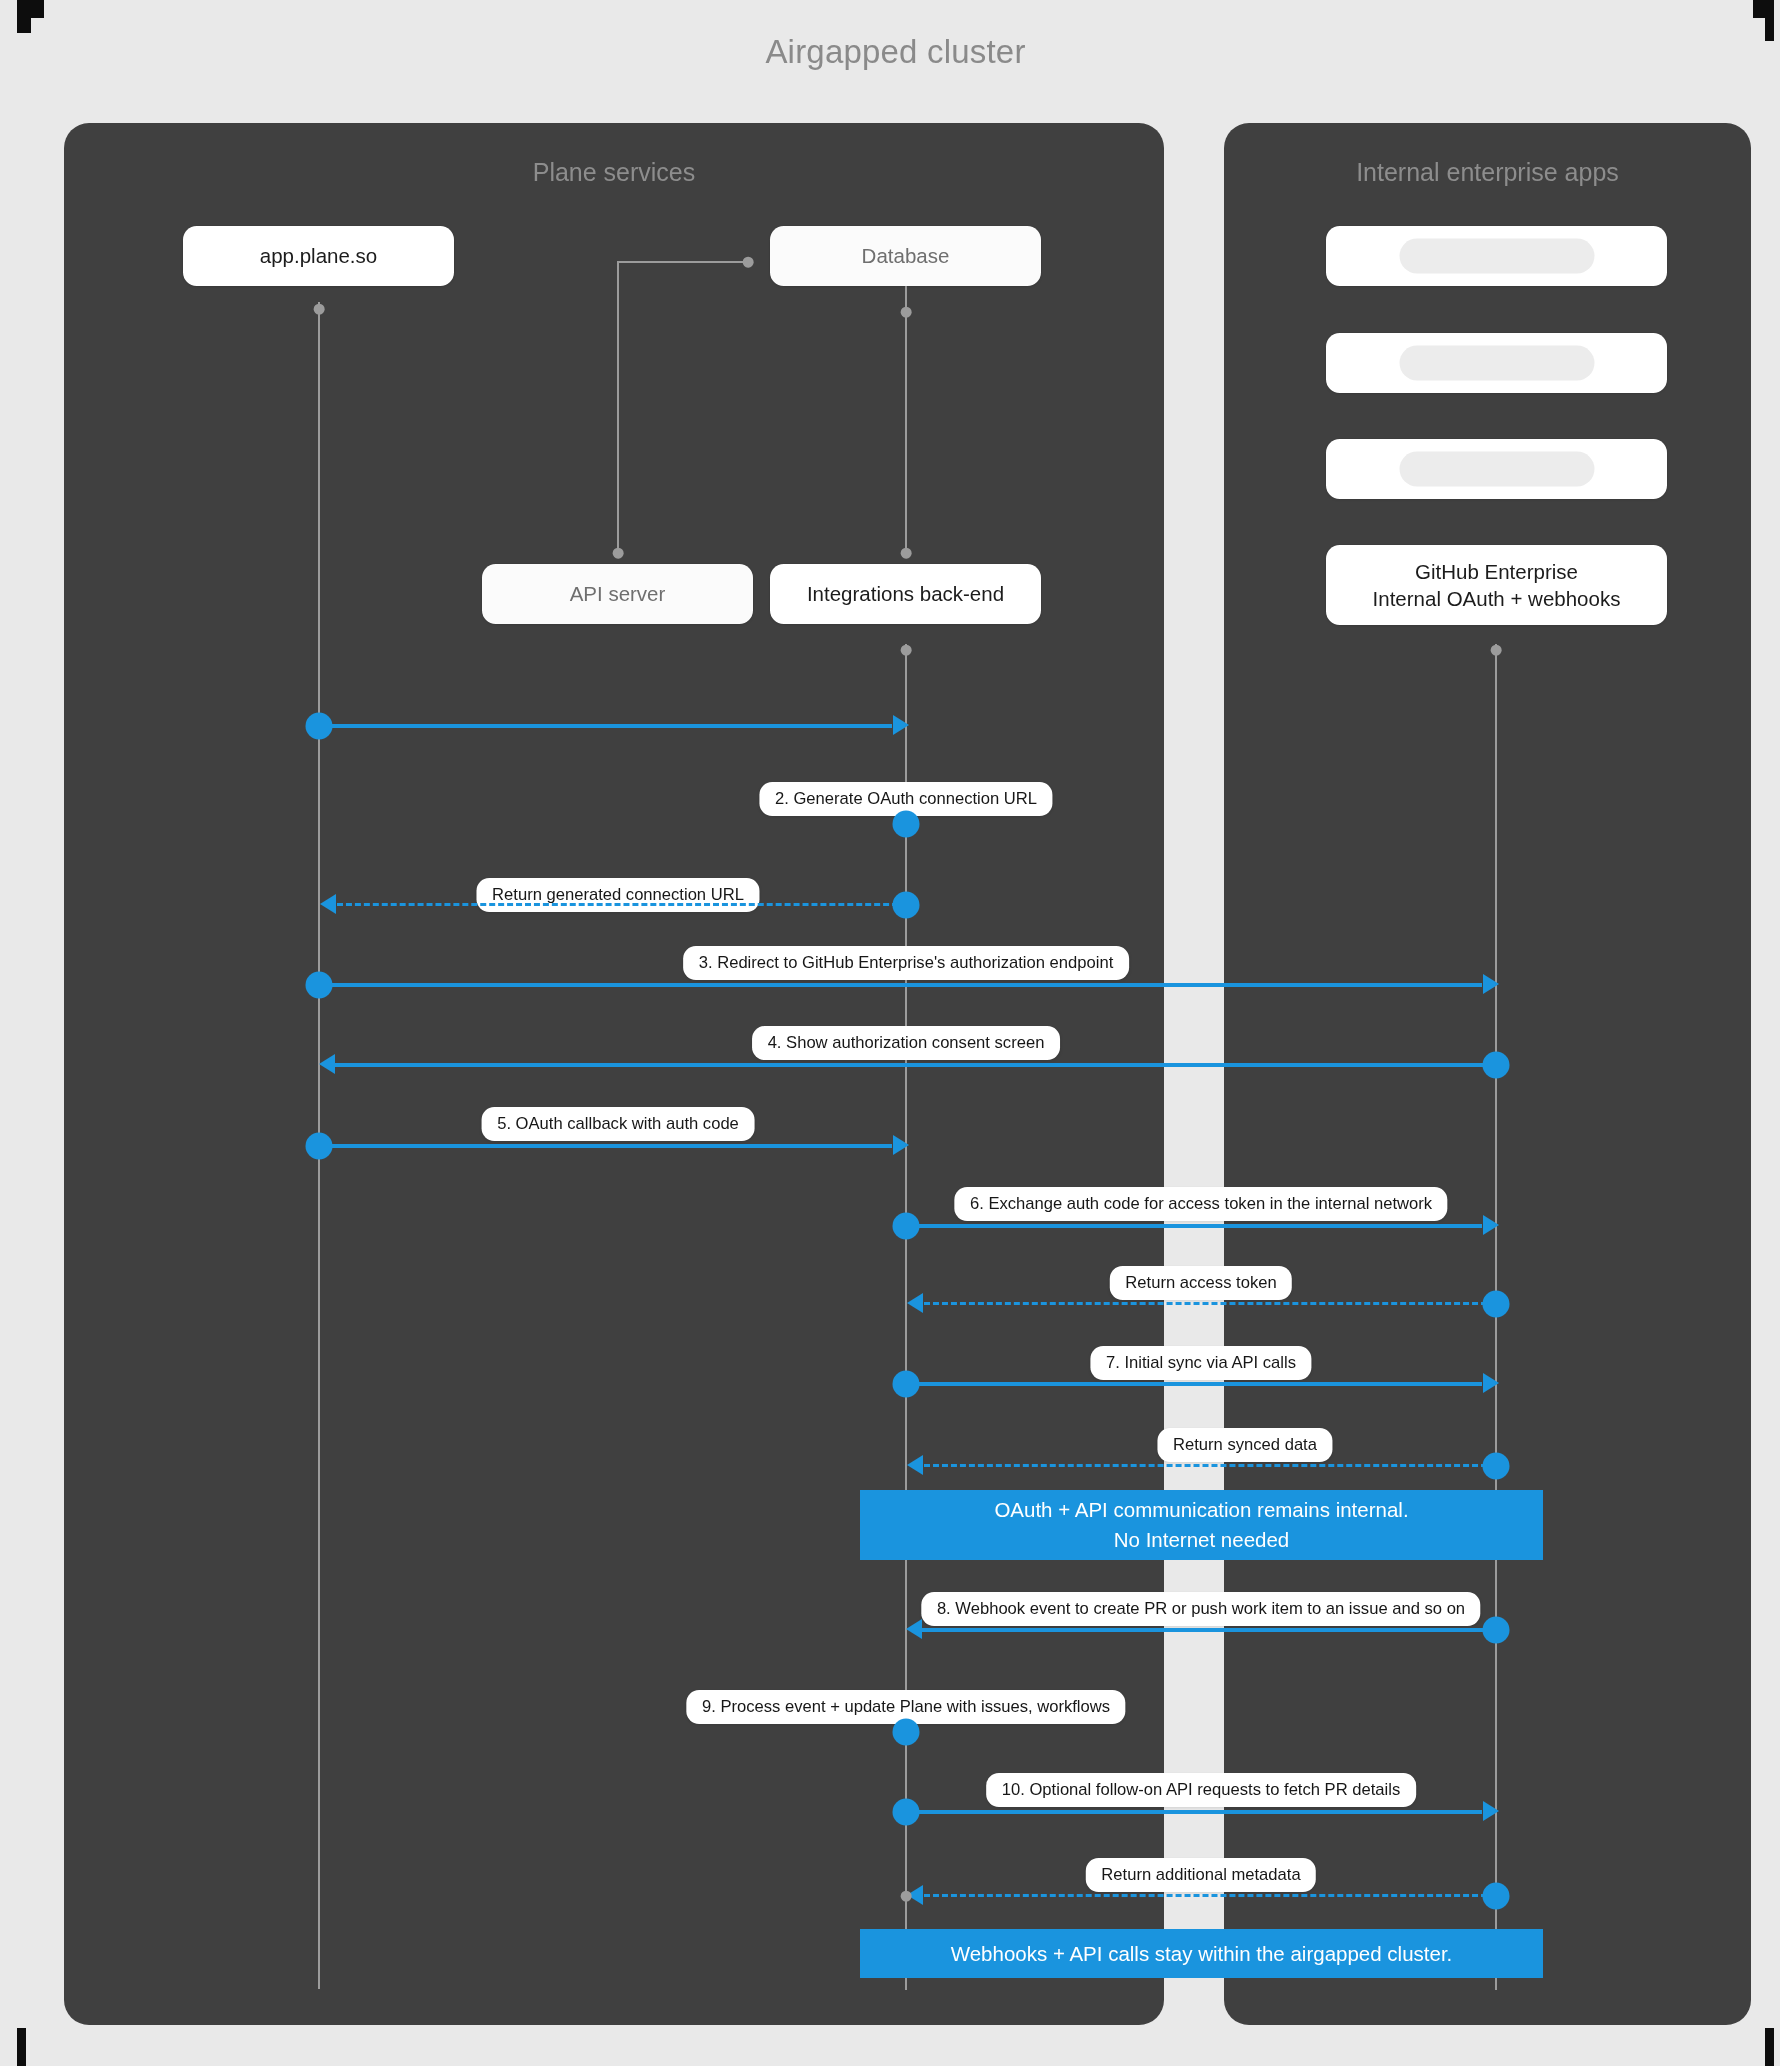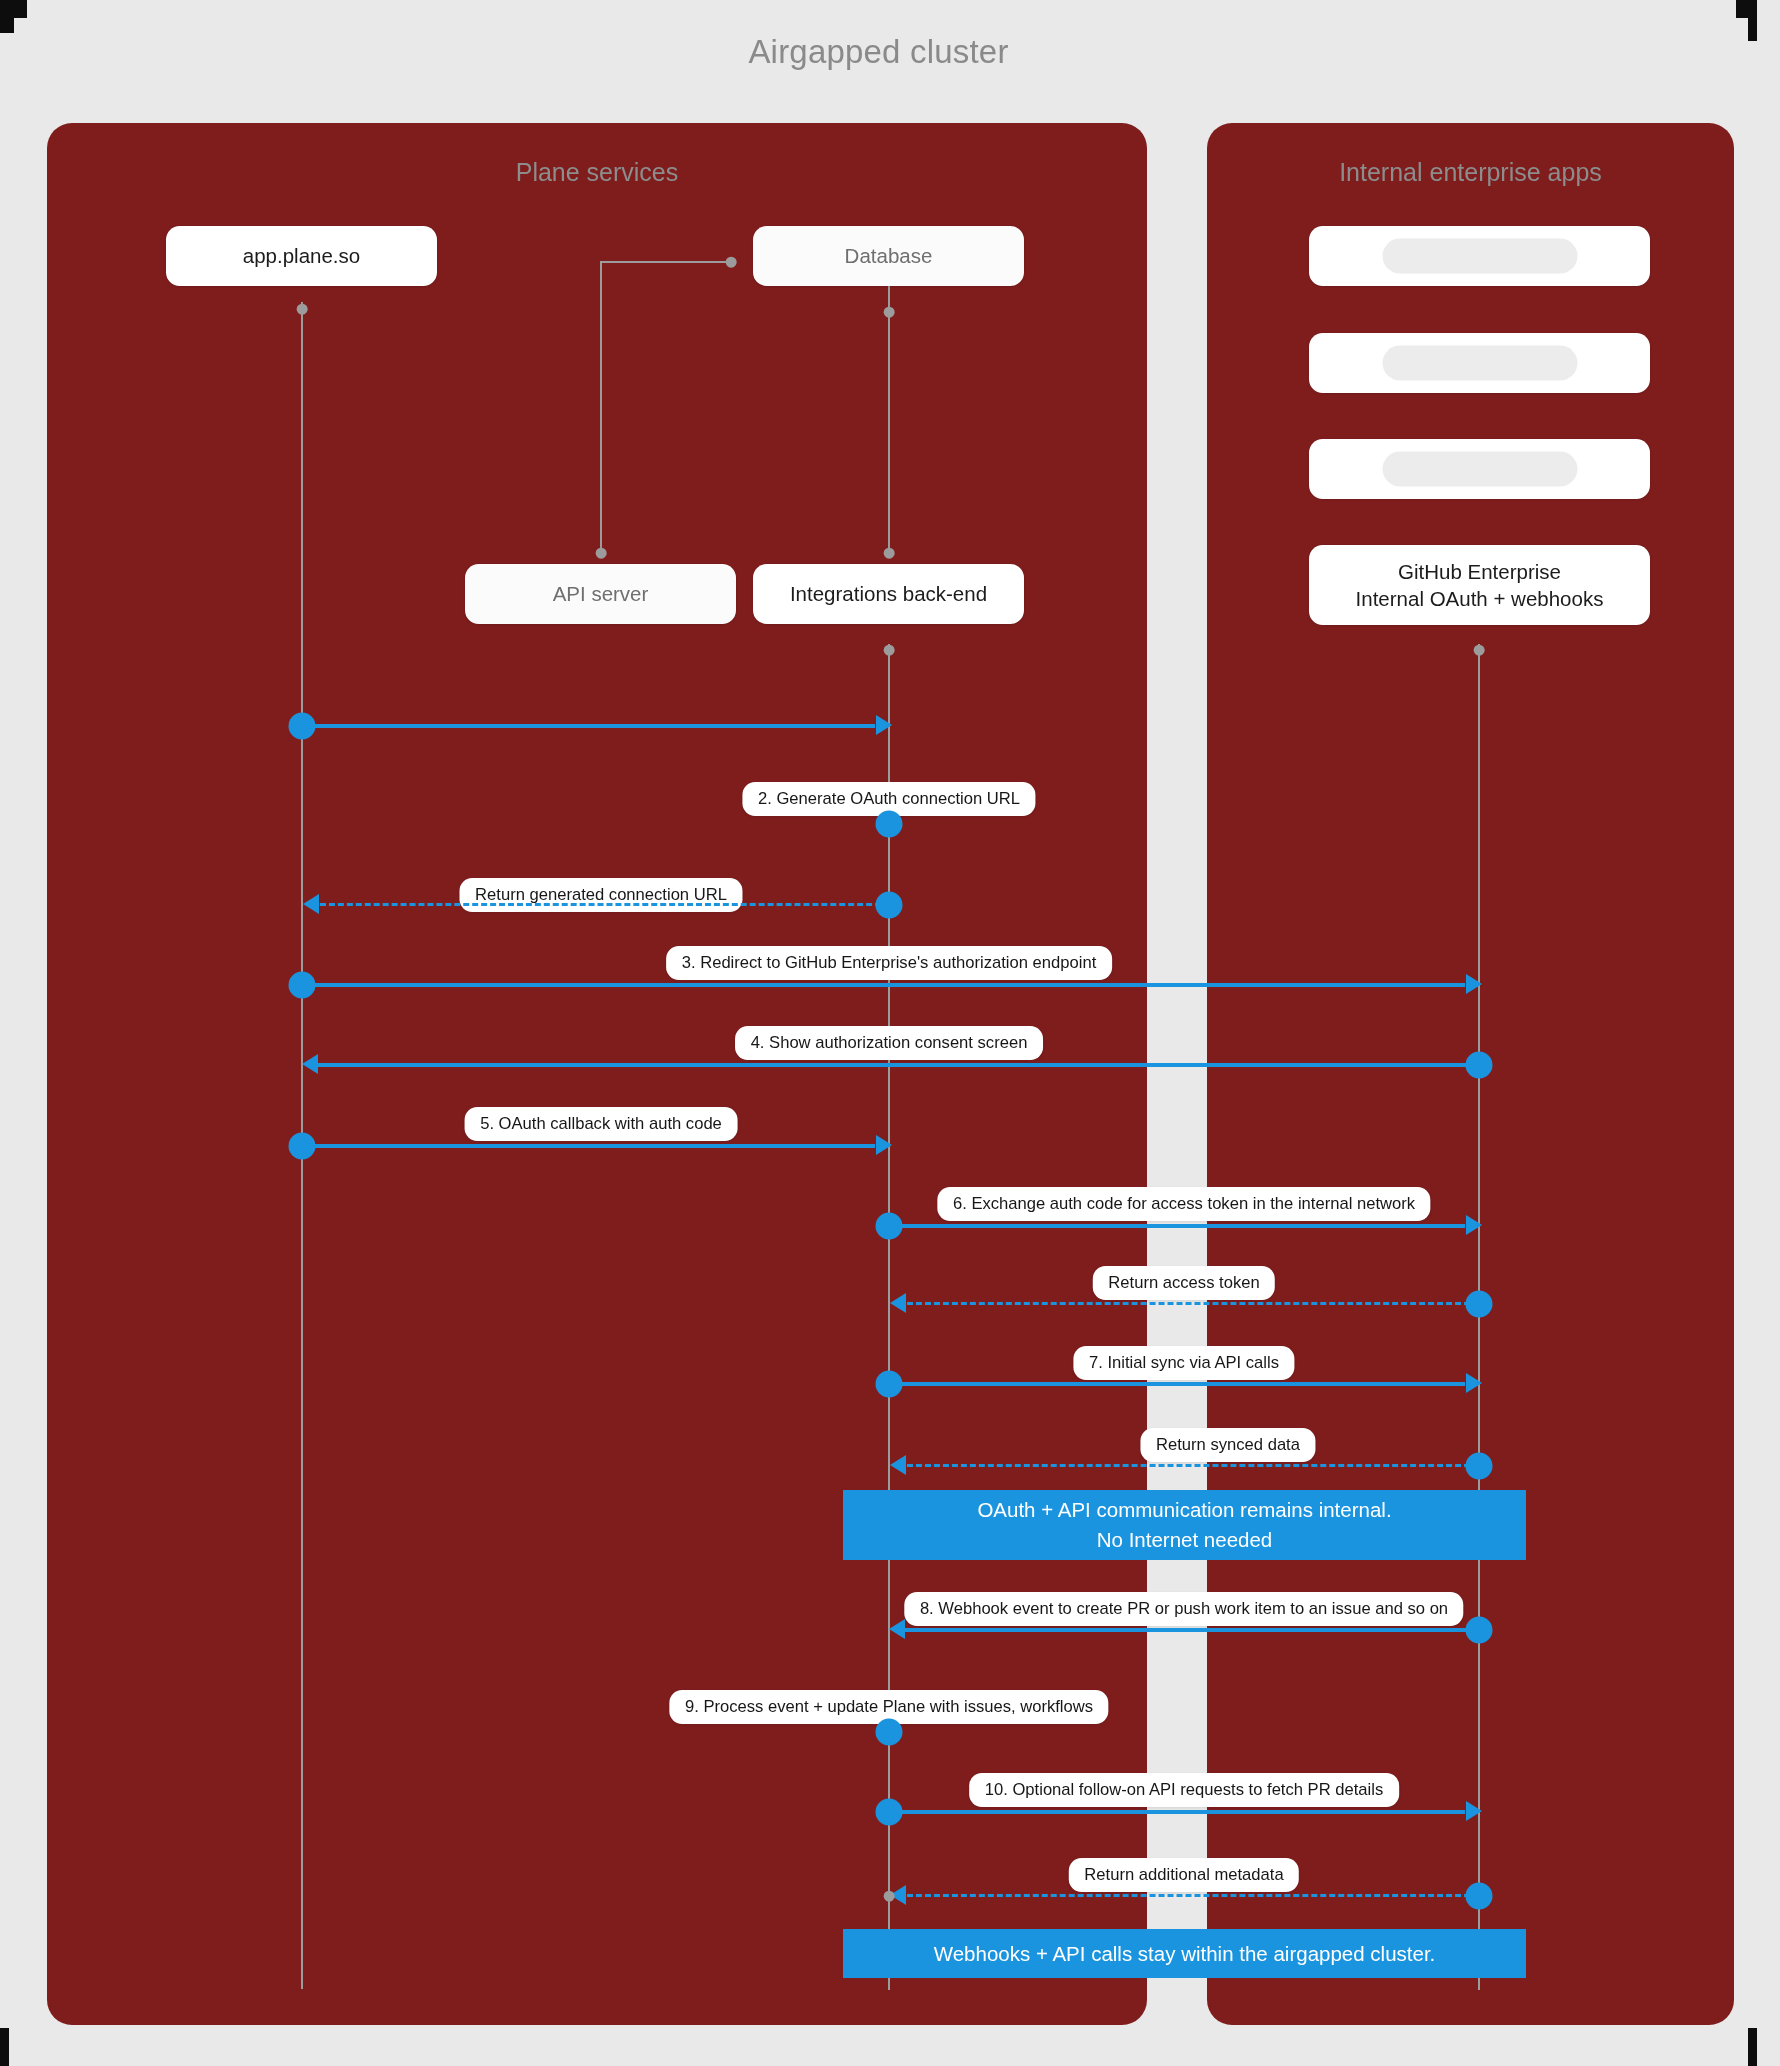--- a/index.html
+++ b/index.html
@@ -7,20 +7,21 @@
     padding: 0;
     background: #e9e9e9;
   }
   #canvas {
     position: relative;
     width: 1757px;
     height: 2067px;
     background: #e9e9e9;
     font-family: "Liberation Sans", sans-serif;
     overflow: hidden;
+    margin-left: 17px;
   }
 
   
   .corner { position: absolute; background: #0d0d0d; }
   .corner.tl-a { left: 0;    top: 0;    width: 27px; height: 17.6px; }
   .corner.tl-b { left: 0;    top: 0;    width: 13.7px; height: 33px; }
   .corner.tr-a { right: 0;   top: 0;    width: 21.5px; height: 17.6px; }
   .corner.tr-b { right: 0;   top: 0;    width: 8.8px;  height: 41px; }
   .corner.bl-a { left: 0;    bottom: 0; width: 8.8px;  height: 39px; }
   .corner.br-a { right: 0;   bottom: 0; width: 8.8px;  height: 39px; }
@@ -32,21 +33,21 @@
     top: 33px;
     text-align: center;
     font-size: 33px;
     color: #8a8a8a;
     letter-spacing: 0.2px;
   }
 
   
   .panel {
     position: absolute;
-    background: #7f1d1d;
+    background: #404040;
     border-radius: 25px;
   }
   .panel-left  { left: 47px;   top: 123px; width: 1100px; height: 1902px; }
   .panel-right { left: 1207px; top: 123px; width: 527px;  height: 1902px; }
   .panel-title {
     position: absolute;
     left: 0; right: 0;
     top: 35px;
     text-align: center;
     font-size: 25px;

